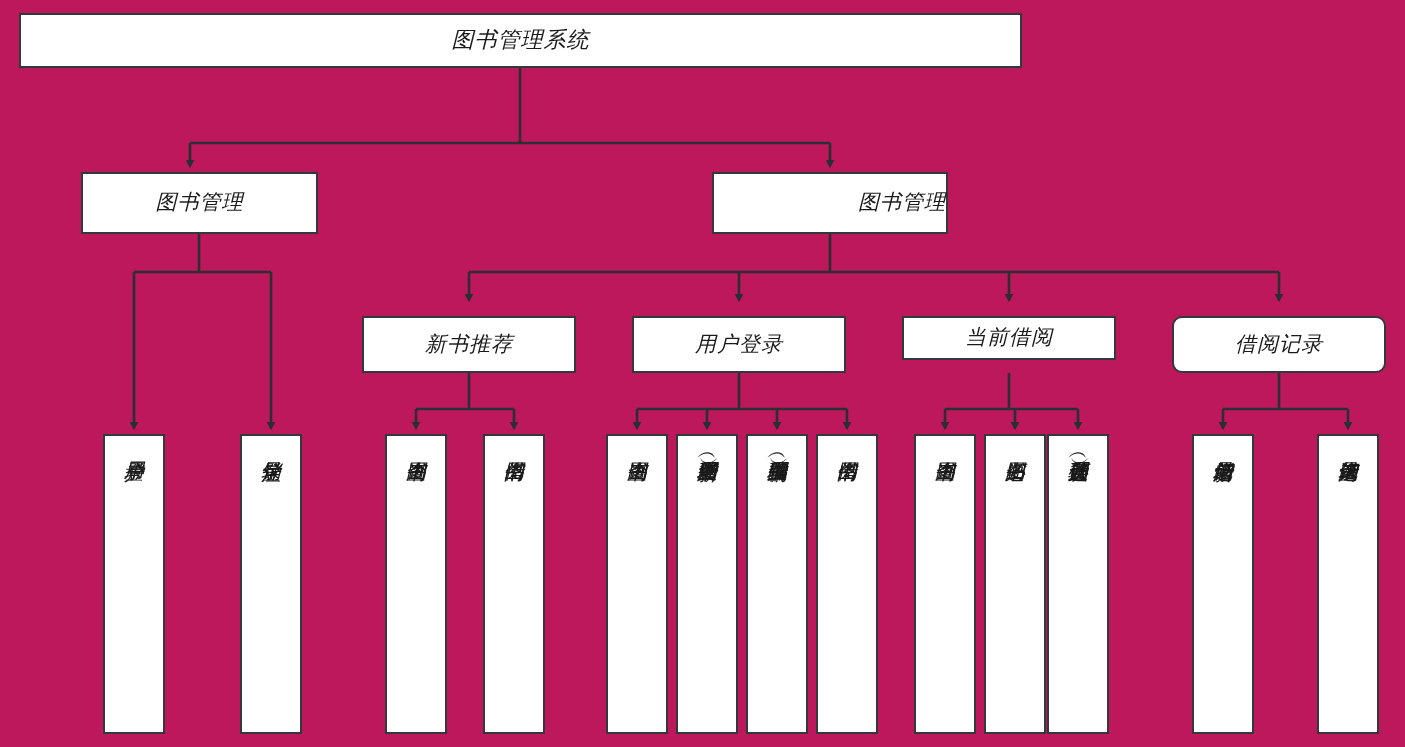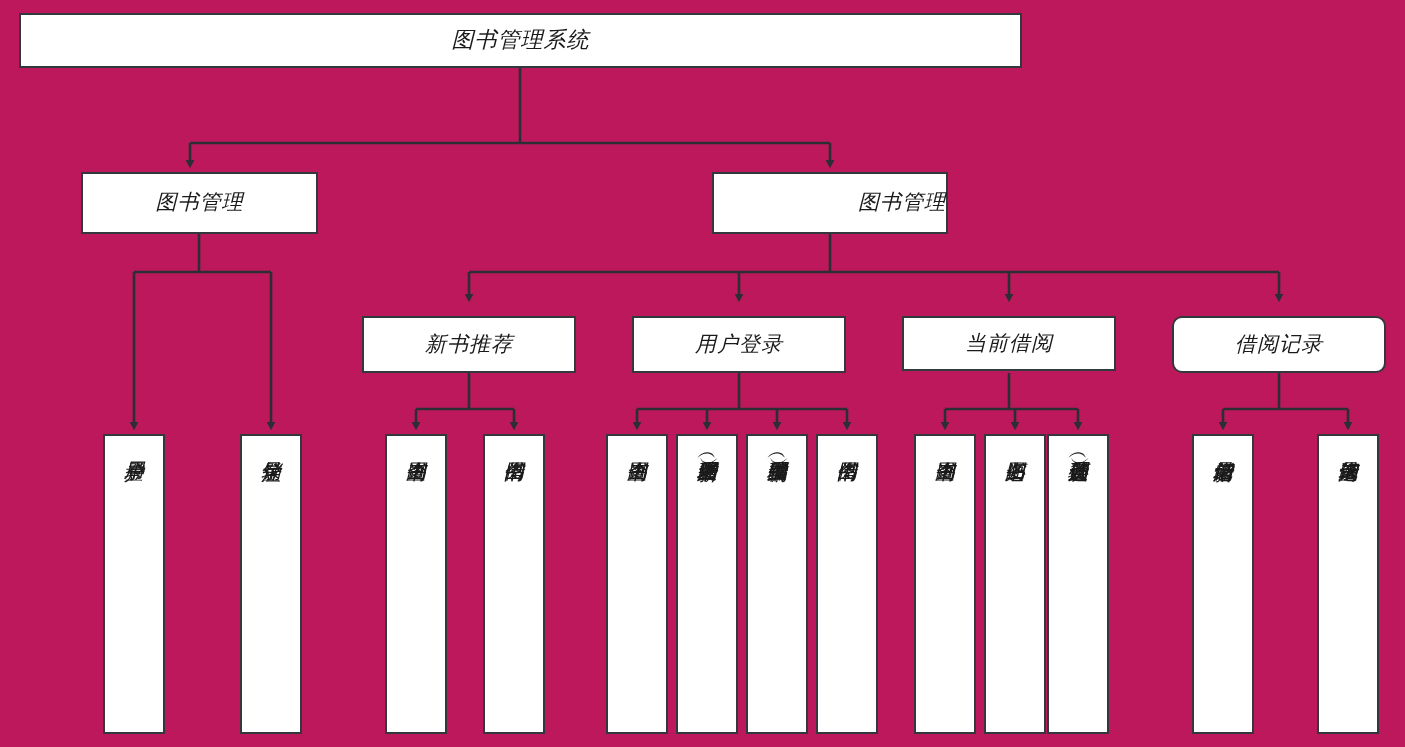--- a/index.html
+++ b/index.html
@@ -138,21 +138,21 @@
   <div class="node horiz" style="left:712px; top:172px; width:236px; height:62px;justify-content:flex-end;">
     <span>图书管理</span>
   </div>
 
   <div class="node horiz" style="left:362px; top:316px; width:214px; height:57px;">
     <span>新书推荐</span>
   </div>
   <div class="node horiz" style="left:632px; top:316px; width:214px; height:57px;">
     <span>用户登录</span>
   </div>
-  <div class="node horiz" style="left:902px; top:316px; width:214px; height:55px;">
+  <div class="node horiz" style="left:902px; top:316px; width:214px; height:44px;">
     <span>当前借阅</span>
   </div>
   <div class="node horiz" style="left:1172px; top:316px; width:214px; height:57px;border-radius:10px;">
     <span>借阅记录</span>
   </div>
 
   <div class="node vert" style="left:103px; top:434px; width:62px; height:300px;">
     <span class="vlabel">用户登录</span>
   </div>
   <div class="node vert" style="left:240px; top:434px; width:62px; height:300px;">

